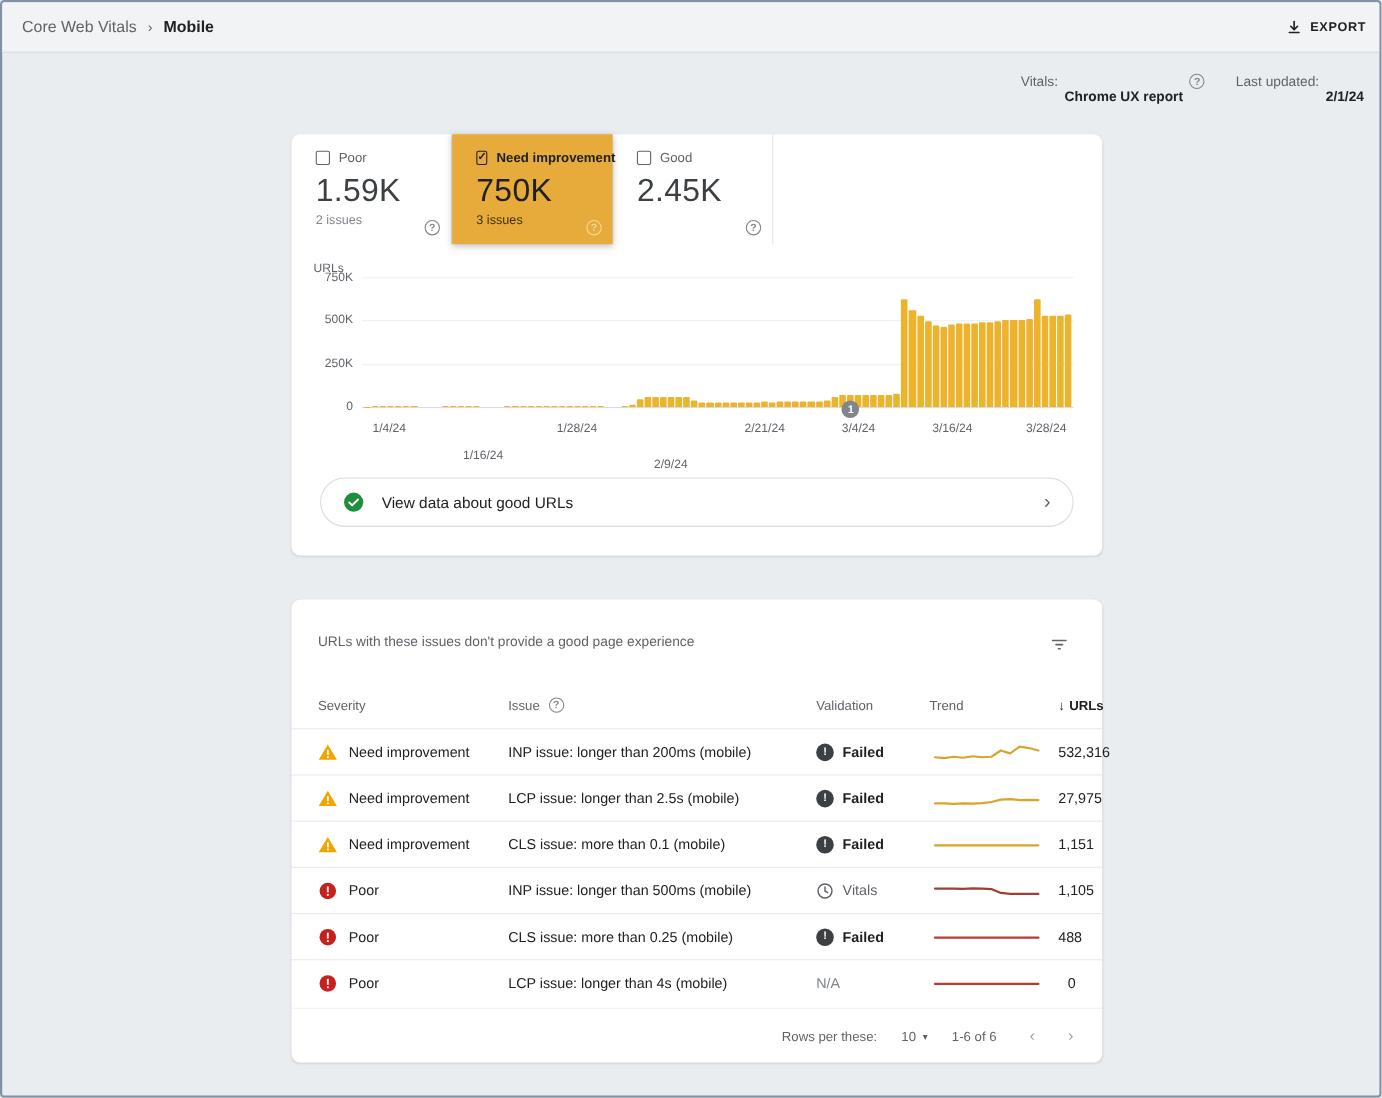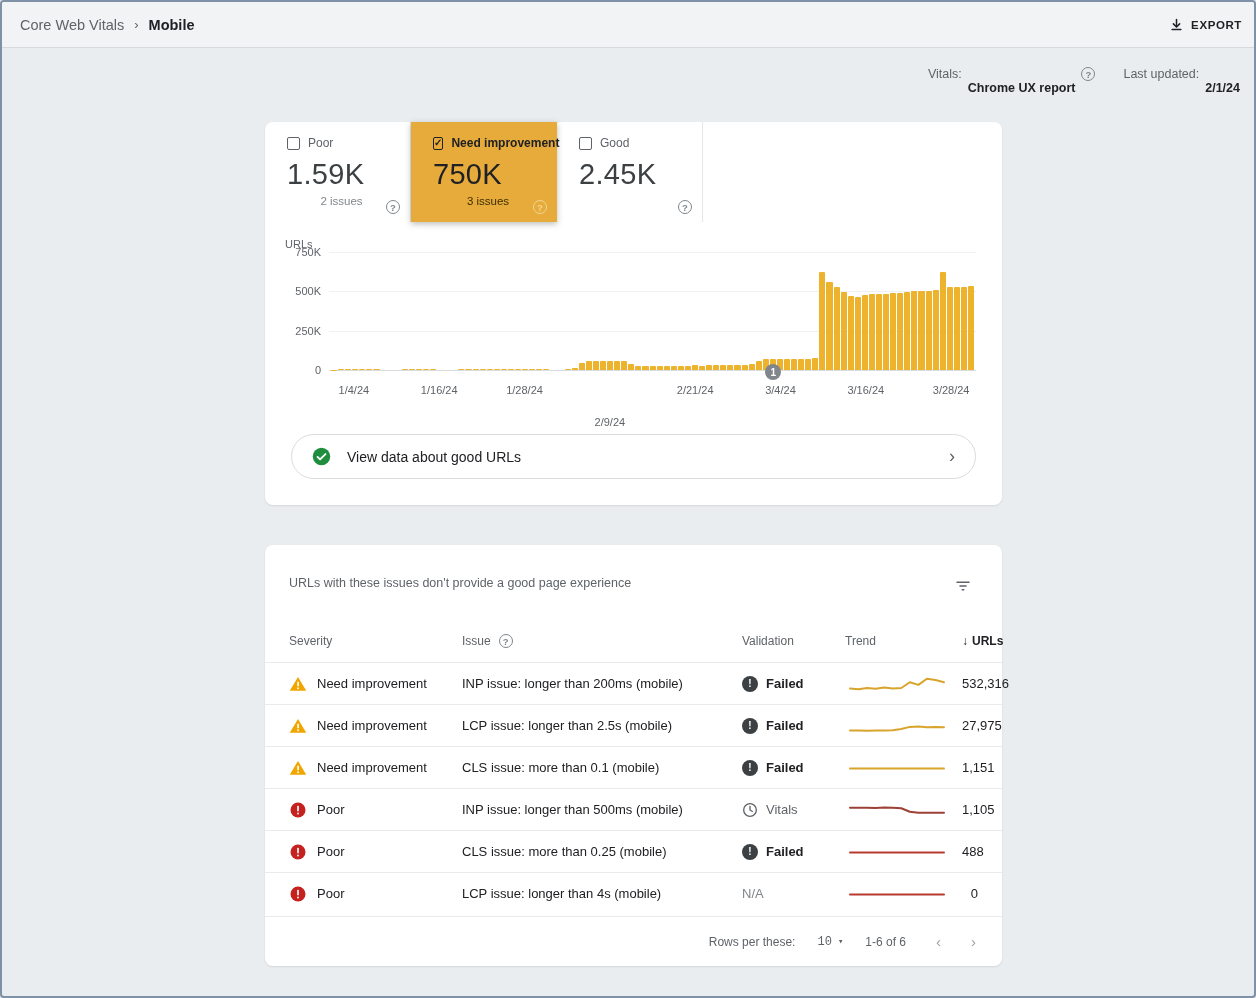--- a/index.html
+++ b/index.html
@@ -34,21 +34,21 @@
   .chip:first-child { border-radius:8px 0 0 0; }
   .chip.selected { background:#e7ab3c; border-right:none; box-shadow:0 2px 6px rgba(60,64,67,.35); z-index:2; }
   .chip-top { display:flex; align-items:center; gap:8px; }
   .cb { width:13px; height:13px; border:1.6px solid #5f6368; border-radius:2px; display:inline-flex; align-items:center; justify-content:center; background:#fff; }
   .chip.selected .cb { background:transparent; border-color:#202124; }
   .chip.checked .cb::after { content:"\2713"; font-size:10px; font-weight:700; color:#202124; line-height:1; }
   .chip-label { font-size:12px; color:#5f6368; white-space:nowrap; }
   .chip.selected .chip-label { color:#202124; font-weight:700; }
   .chip-value { margin-top:8px; font-size:29px; font-weight:400; color:#3c4043; letter-spacing:.3px; }
   .chip.selected .chip-value { color:#202124; }
-  .chip-issues { margin-top:4px; font-size:11.5px; color:#80868b; min-height:14px;text-align:center; }
+  .chip-issues { margin-top:4px; font-size:11.5px; color:#80868b; min-height:14px; }
   .chip.selected .chip-issues { color:#3c2f00; }
   .chip .help { position:absolute; right:10px; bottom:8px; }
   .chip.selected .help { border-color:#f3d793; color:#f3d793; }
 
   
   .chart { margin:16px 26px 0 18px; }
   .y-title { font-size:11px; color:#5f6368; margin-left:2px; }
   .plot-wrap { display:flex; margin-top:2px; }
   .y-labels { width:46px; position:relative; height:118px; flex:0 0 auto; }
   .y-labels span { position:absolute; right:8px; transform:translateY(-50%); font-size:11px; color:#5f6368; }
@@ -82,21 +82,21 @@
   .sev svg { flex:0 0 auto; display:block; }
   .val { display:flex; align-items:center; gap:8px; }
   .val .badge { width:16px; height:16px; border-radius:50%; background:#3c4043; color:#fff; font-size:10px; font-weight:700; display:flex; align-items:center; justify-content:center; }
   .val .vtxt { font-weight:700; color:#202124; }
   .val.started .vtxt { font-weight:400; color:#5f6368; }
   .val.na .vtxt { font-weight:400; color:#80868b; }
   .spark { display:block; }
   .urls-c { justify-self:end; }
 
   .tfoot { margin-top:2px; border-top:1px solid #e8eaed; height:50px; display:flex; align-items:center; justify-content:flex-end; gap:22px; padding-right:26px; font-size:12px; color:#5f6368; border-radius:0 0 8px 8px; }
-  .rpp { display:flex; align-items:center; gap:6px; cursor:pointer;font-family:Liberation Mono, monospace; }
+  .rpp { display:flex; align-items:center; gap:6px; cursor:pointer; }
   .rpp .num { color:#5f6368; }
   .rpp .dd { font-size:9px; color:#5f6368; }
   .page-nav { display:flex; align-items:center; gap:30px; margin-left:8px; }
   .page-nav span { font-size:15px; color:#9aa0a6; cursor:pointer; }
 </style>
 </head>
 <body>
 
 <div class="frame">
 
@@ -266,21 +266,21 @@
                   <div class="bar" style="height: 70.6667%;"></div>
                   <div class="bar" style="height: 70%;"></div>
                   <div class="bar" style="height: 70.6667%;"></div>
                   <div class="bar" style="height: 71.3333%;"></div>
                 </div>
             </div>
           </div>
           <div class="x-area">
             <span class="marker" style="left: 68.6813%;">1</span>
           <span class="x-tick" style="left: 3.84615%;">1/4/24</span>
-              <span class="x-tick" style="left: 17.033%;">1/16/24</span>
+              <span class="x-tick" style="left: 17.033%; margin-top: 24px;">1/16/24</span>
               <span class="x-tick" style="left: 30.2198%;">1/28/24</span>
               <span class="x-tick" style="left: 43.4066%; margin-top: 32px;">2/9/24</span>
               <span class="x-tick" style="left: 56.5934%;">2/21/24</span>
               <span class="x-tick" style="left: 69.7802%;">3/4/24</span>
               <span class="x-tick" style="left: 82.967%;">3/16/24</span>
               <span class="x-tick" style="left: 96.1538%;">3/28/24</span>
             </div>
         </div>
 
         <div class="banner">

